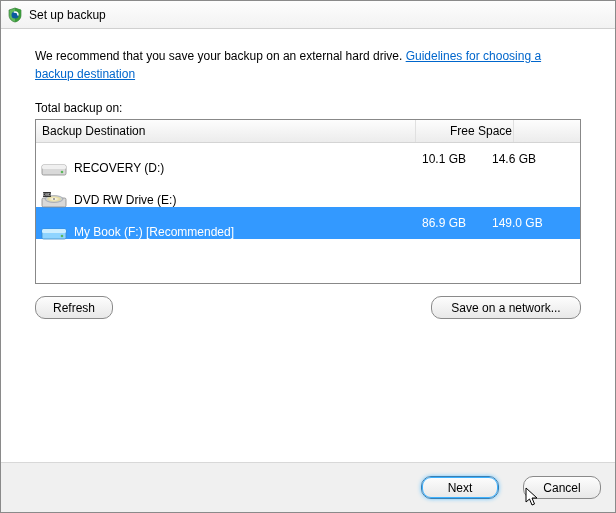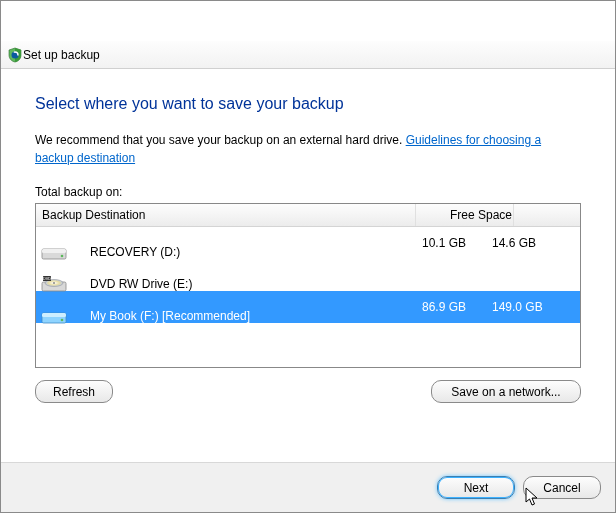--- a/index.html
+++ b/index.html
@@ -21,22 +21,21 @@
     display: flex;
     flex-direction: column;
   }
   .titlebar {
     height: 28px;
     background: linear-gradient(#fdfdfd, #f2f2f2);
     border-bottom: 1px solid #d0d0d0;
     display: flex;
     align-items: center;
     padding: 0 6px;
-    gap: 0;
-    margin-top: 40px;
+    gap: 6px;
   }
   .titlebar .icon {
     width: 16px; height: 16px;
     display: flex; align-items: center; justify-content: center;
   }
   .title-text {
     font-size: 12px;
     color: #000;
   }
   .content {
@@ -91,21 +90,21 @@
     align-items: center;
     height: 32px;
     font-size: 12px;
     color: #000;
     cursor: default;
   }
   .row.selected {
     background: #3399ff;
     color: #fff;
   }
-  .rcol-dest { flex: 0 0 380px; display:flex; align-items:center; padding-left: 4px; gap: 22px; margin-top: 17px;}
+  .rcol-dest { flex: 0 0 380px; display:flex; align-items:center; padding-left: 4px; gap: 6px; margin-top: 17px;}
   .rcol-free { flex: 0 0 70px; padding-left: 6px; }
   .rcol-total { flex: 0 0 75px; padding-left: 6px; }
   .drive-icon {
     width: 28px; height: 22px;
     display:flex; align-items:center; justify-content:center;
   }
   .btn-row {
     display: flex;
     justify-content: space-between;
     margin-top: 12px;
@@ -123,21 +122,21 @@
   }
   .btn.wide { min-width: 150px; }
   .footer {
     height: 50px;
     background: #f0f0f0;
     border-top: 1px solid #d8d8d8;
     display: flex;
     align-items: center;
     justify-content: flex-end;
     padding: 0 14px;
-    gap: 8px;
+    gap: 24px;
   }
   .btn.primary {
     box-shadow: 0 0 0 1px #3cb1ff inset, 0 0 4px #6fc7ff;
     border-color: #3c7fb1;
   }
   .cursor {
     position: absolute;
     left: 525px;
     top: 487px;
     pointer-events: none;
@@ -155,21 +154,20 @@
         <path d="M8 1 L14 3 L14 8 C14 12 11 14.5 8 15 Z" fill="#3a9a3a"></path>
         <circle cx="8" cy="8" r="3.5" fill="#0b5aa0"></circle>
         <path d="M8 5 A3 3 0 0 1 11 8" fill="none" stroke="#fff" stroke-width="1.4" stroke-linecap="round"></path>
         <path d="M7.5 4.2 L8.2 6.1 L6.3 5.3 Z" fill="#fff"></path>
       </svg>
     </span>
     <span class="title-text">Set up backup</span>
   </div>
 
   <div class="content">
-    <div class="heading">Select where you want to save your backup</div>
 
     <div class="intro">
       <span>We recommend that you save your backup on an external hard drive. </span><span class="link">Guidelines for choosing a backup destination</span>
     </div>
 
     <div class="save-on-label">Total backup on:</div>
 
     <div class="list-container">
       <div class="list-header">
         <div class="col-dest">Backup Destination</div>

